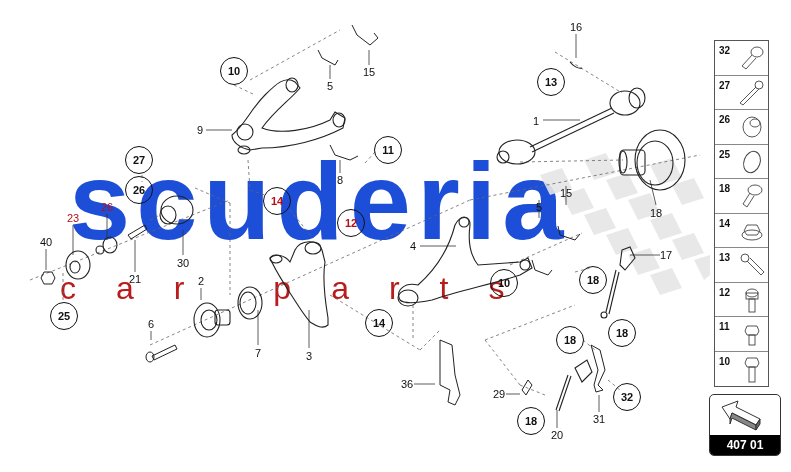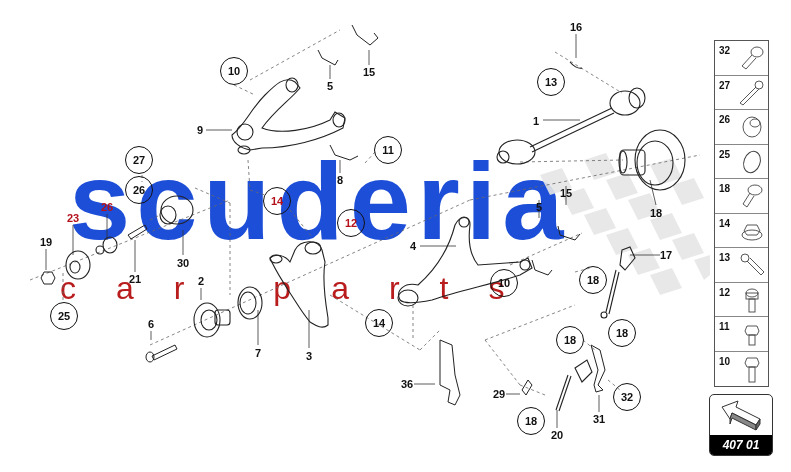--- a/index.html
+++ b/index.html
@@ -1,30 +1,30 @@
 <!DOCTYPE html>
 <html><head>
 <meta charset="utf-8">
 <style>
   html,body{margin:0;padding:0;background:#fff;}
   body{width:791px;height:472px;position:relative;overflow:hidden;font-family:"Liberation Sans",sans-serif;}
   .stage{position:absolute;left:0;top:0;width:791px;height:472px;}
   svg.art{position:absolute;left:0;top:0;}
   .wm-big{position:absolute;left:52px;top:146px;font-size:110px;font-weight:bold;color:#1d4ed8;letter-spacing:6px;line-height:1;font-family:"Liberation Sans",sans-serif;margin-left:17px;}
   .wm-small{position:absolute;left:60px;top:272px;font-size:32px;color:#b91c1c;letter-spacing:40px;line-height:1;font-family:"Liberation Sans",sans-serif;}
-  .num{position:absolute;font-size:11px;font-weight:bold;color:#111;line-height:1;transform:translate(-50%,-50%);white-space:nowrap;text-align:right;}
+  .num{position:absolute;font-size:11px;font-weight:normal;color:#111;line-height:1;transform:translate(-50%,-50%);white-space:nowrap;text-align:right;}
   .circ{position:absolute;width:28px;height:28px;border:1.3px solid #111;border-radius:50%;box-sizing:border-box;transform:translate(-50%,-50%);display:flex;align-items:center;justify-content:center;font-size:11px;font-weight:bold;color:#111;background:transparent;}
   .circ.red{color:#b5101a;}
   .num.red{color:#b5101a;}
   .legend{position:absolute;left:714px;top:40px;width:55px;border:1px solid #555;box-sizing:border-box;}
   .legend .cell{height:34.5px;border-bottom:1px solid #888;position:relative;box-sizing:border-box;}
   .legend .cell:last-child{border-bottom:none;}
   .legend .cell .lnum{position:absolute;left:4px;top:4px;font-size:10px;font-weight:bold;color:#111;}
   .legend .cell svg{position:absolute;left:22px;top:3px;}
-  .catalog{position:absolute;left:709px;top:394px;width:64px;height:62px;border:1px solid #333;border-radius:5px;overflow:hidden;box-sizing:border-box;background:#fff;font-style:italic;}
+  .catalog{position:absolute;left:709px;top:394px;width:72px;height:62px;border:1px solid #333;border-radius:5px;overflow:hidden;box-sizing:border-box;background:#fff;}
   .catalog .code{position:absolute;left:0;bottom:0;width:100%;height:20px;background:#000;color:#fff;font-size:12px;font-weight:bold;text-align:center;line-height:20px;}
   .catalog svg{position:absolute;left:8px;top:2px;}
 </style>
 </head>
 <body>
 
 <div class="stage">
 
   <div class="wm-big">scuderia</div>
   <div class="wm-small">car parts</div>
@@ -217,21 +217,21 @@
   <span class="num" style="left:200px;top:130px">9</span>
   <span class="num" style="left:369px;top:72px">15</span>
   <span class="num" style="left:566px;top:193px">15</span>
   <span class="num" style="left:576px;top:27px">16</span>
   <span class="num" style="left:666px;top:255px">17</span>
   <span class="num" style="left:656px;top:213px">18</span>
   <span class="num" style="left:183px;top:263px">30</span>
   <span class="num" style="left:135px;top:279px">21</span>
   <span class="num red" style="left:107px;top:207px">26</span>
   <span class="num red" style="left:73px;top:218px">23</span>
-  <span class="num" style="left:46px;top:242px">19</span>
+  <span class="num" style="left:46px;top:242px">40</span>
   <span class="num" style="left:407px;top:384px">36</span>
   <span class="num" style="left:499px;top:394px">29</span>
   <span class="num" style="left:557px;top:435px">20</span>
   <span class="num" style="left:599px;top:419px">31</span>
 
   <div class="circ" style="left:234px;top:71px">10</div>
   <div class="circ" style="left:388px;top:150px">11</div>
   <div class="circ" style="left:551px;top:82px">13</div>
   <div class="circ" style="left:139px;top:160px">27</div>
   <div class="circ" style="left:139px;top:190px">26</div>

